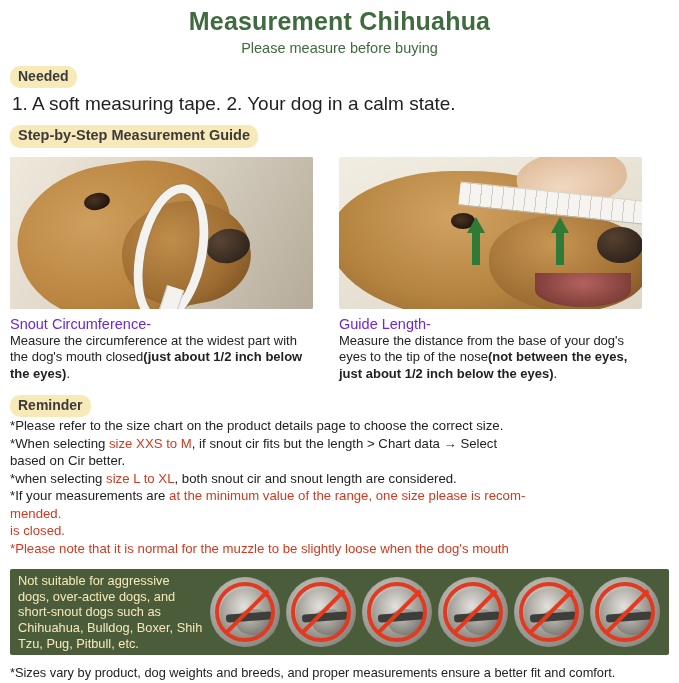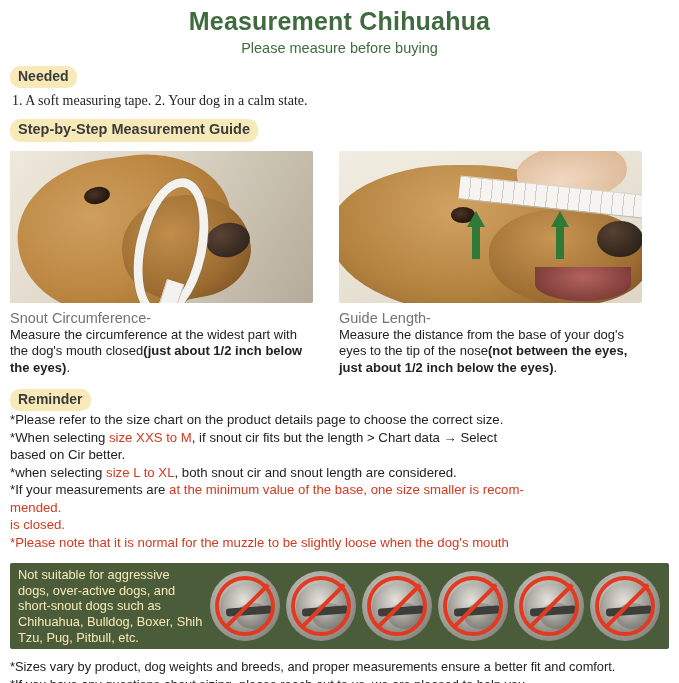--- a/index.html
+++ b/index.html
@@ -45,24 +45,23 @@
     font-weight: bold;
     font-size: 14px;
     padding: 3px 8px 4px 8px;
     border-radius: 10px;
     line-height: 1.1;
   }
   .tag.wide {
     font-size: 14.5px;
   }
   .needed-line {
-    font-size: 14px;
+    font-size: 19px;
     margin: 5px 0 3px 2px;
     color: #222;
-    font-family: Liberation Serif, serif;
   }
   .sec-guide {
     margin-top: 10px;
   }
   
   .panels {
     display: flex;
     gap: 26px;
     margin-top: 9px;
   }
@@ -207,21 +206,21 @@
     width: 0; height: 0;
     border-left: 9px solid transparent;
     border-right: 9px solid transparent;
     border-bottom: 16px solid #2e7a36;
   }
   .arrow-1 { left: 128px; top: 66px; }
   .arrow-2 { left: 212px; top: 66px; }
 
   
   .caption-head {
-    color: #737373;
+    color: #6d28d9;
     font-size: 14.5px;
     margin-top: 7px;
   }
   .caption-body {
     font-size: 13px;
     line-height: 1.28;
     margin-top: 1px;
     color: #222;
   }
   .caption-body b { font-weight: bold; }
@@ -378,21 +377,21 @@
     </div>
   </div>
 
   <div class="sec-reminder">
     <span class="tag">Reminder</span>
     <div class="reminder-body" id="reminder-text">
         <div><span>*Please refer to the size chart on the product details page to choose the correct size.</span></div>
         <div><span>*When selecting </span><span class="hl">size XXS to M</span><span>, if snout cir fits but the length &gt; Chart data → Select</span></div>
         <div><span>based on Cir better.</span></div>
         <div><span>*when selecting </span><span class="hl">size L to XL</span><span>, both snout cir and snout length are considered.</span></div>
-        <div><span>*If your measurements are </span><span class="hl">at the minimum value of the base, one size smaller is recom-</span></div>
+        <div><span>*If your measurements are </span><span class="hl">at the minimum value of the range, one size please is recom-</span></div>
         <div><span class="hl">mended.</span></div>
         <div><span class="hl">is closed.</span></div>
         <div><span class="hl">*Please note that it is normal for the muzzle to be slightly loose when the dog's mouth</span></div>
       </div>
   </div>
 
   <div class="banner">
     <div class="banner-text">Not suitable for aggressive dogs, over-active dogs, and short-snout dogs such as Chihuahua, Bulldog, Boxer, Shih Tzu, Pug, Pitbull, etc.</div>
     <div class="thumbs" id="thumbs">
         <div class="thumb">

